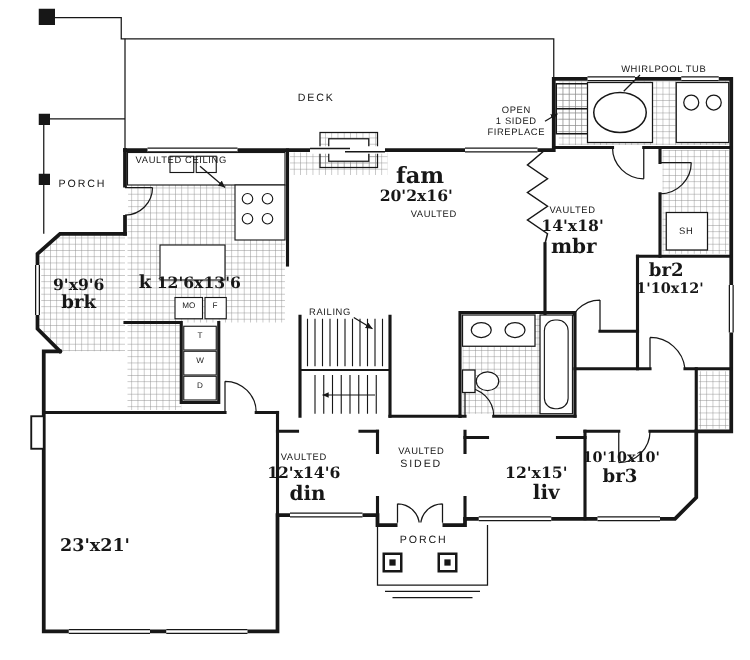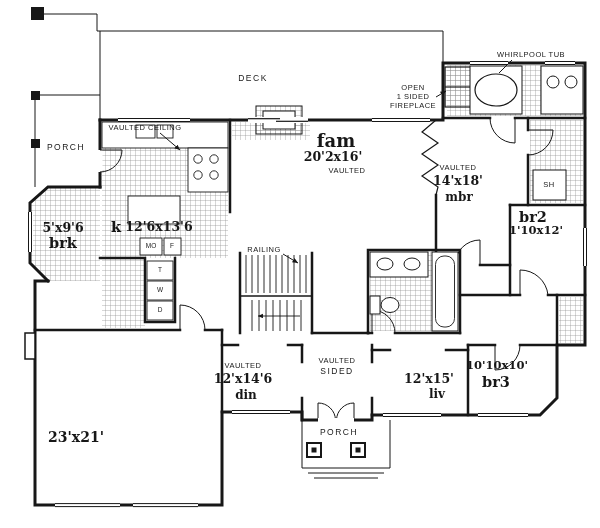--- a/index.html
+++ b/index.html
@@ -5,21 +5,21 @@
   html,body{margin:0;padding:0;background:#ffffff}
   .plan{position:relative;width:600px;height:528px;background:#ffffff;
         font-family:"Liberation Sans",sans-serif;color:#171717;overflow:hidden}
   .plan svg{position:absolute;left:0;top:0}
   .lbl{position:absolute;transform:translate(-50%,-50%);white-space:nowrap;line-height:1}
   .cap{font-size:7.5px;letter-spacing:.5px}
   .cap9{font-size:8.5px;letter-spacing:1.5px}
   .dim{font-family:"DejaVu Serif",serif;font-weight:700;font-size:12.5px}
   .dim-sm{font-family:"DejaVu Serif",serif;font-weight:700;font-size:11.5px}
   .dim-lg{font-family:"DejaVu Serif",serif;font-weight:700;font-size:14px}
-  .name{font-family:"DejaVu Serif",serif;font-weight:700;font-size:12px}
+  .name{font-family:"DejaVu Serif",serif;font-weight:700;font-size:16px}
   .name-sm{font-family:"DejaVu Serif",serif;font-weight:700;font-size:14.5px}
   .name-lg{font-family:"DejaVu Serif",serif;font-weight:700;font-size:18px}
   .name-xl{font-family:"DejaVu Serif",serif;font-weight:700;font-size:19.5px}
   .tiny{font-size:6.5px}
 </style>
 </head>
 <body>
 
 <div class="plan">
 
@@ -261,21 +261,21 @@
 
 <div class="lbl cap" style="left:458px;top:168px">VAULTED</div>
 <div class="lbl dim" style="left:458px;top:181px">14'x18'</div>
 <div class="lbl name" style="left:459px;top:197px">mbr</div>
 
 <div class="lbl name-sm" style="left:533px;top:217px">br2</div>
 <div class="lbl dim-sm" style="left:536px;top:231px">1'10x12'</div>
 
 <div class="lbl cap" style="left:549px;top:185px">SH</div>
 
-<div class="lbl dim" style="left:63px;top:228px">5'x9'6</div>
+<div class="lbl dim" style="left:63px;top:228px">9'x9'6</div>
 <div class="lbl name-sm" style="left:63px;top:243px">brk</div>
 
 <div class="lbl name-sm" style="left:116px;top:227px">k</div>
 <div class="lbl dim" style="left:159px;top:227px">12'6x13'6</div>
 
 <div class="lbl cap" style="left:264px;top:250px">RAILING</div>
 
 <div class="lbl cap" style="left:243px;top:366px">VAULTED</div>
 <div class="lbl dim" style="left:243px;top:379px">12'x14'6</div>
 <div class="lbl name" style="left:246px;top:395px">din</div>

